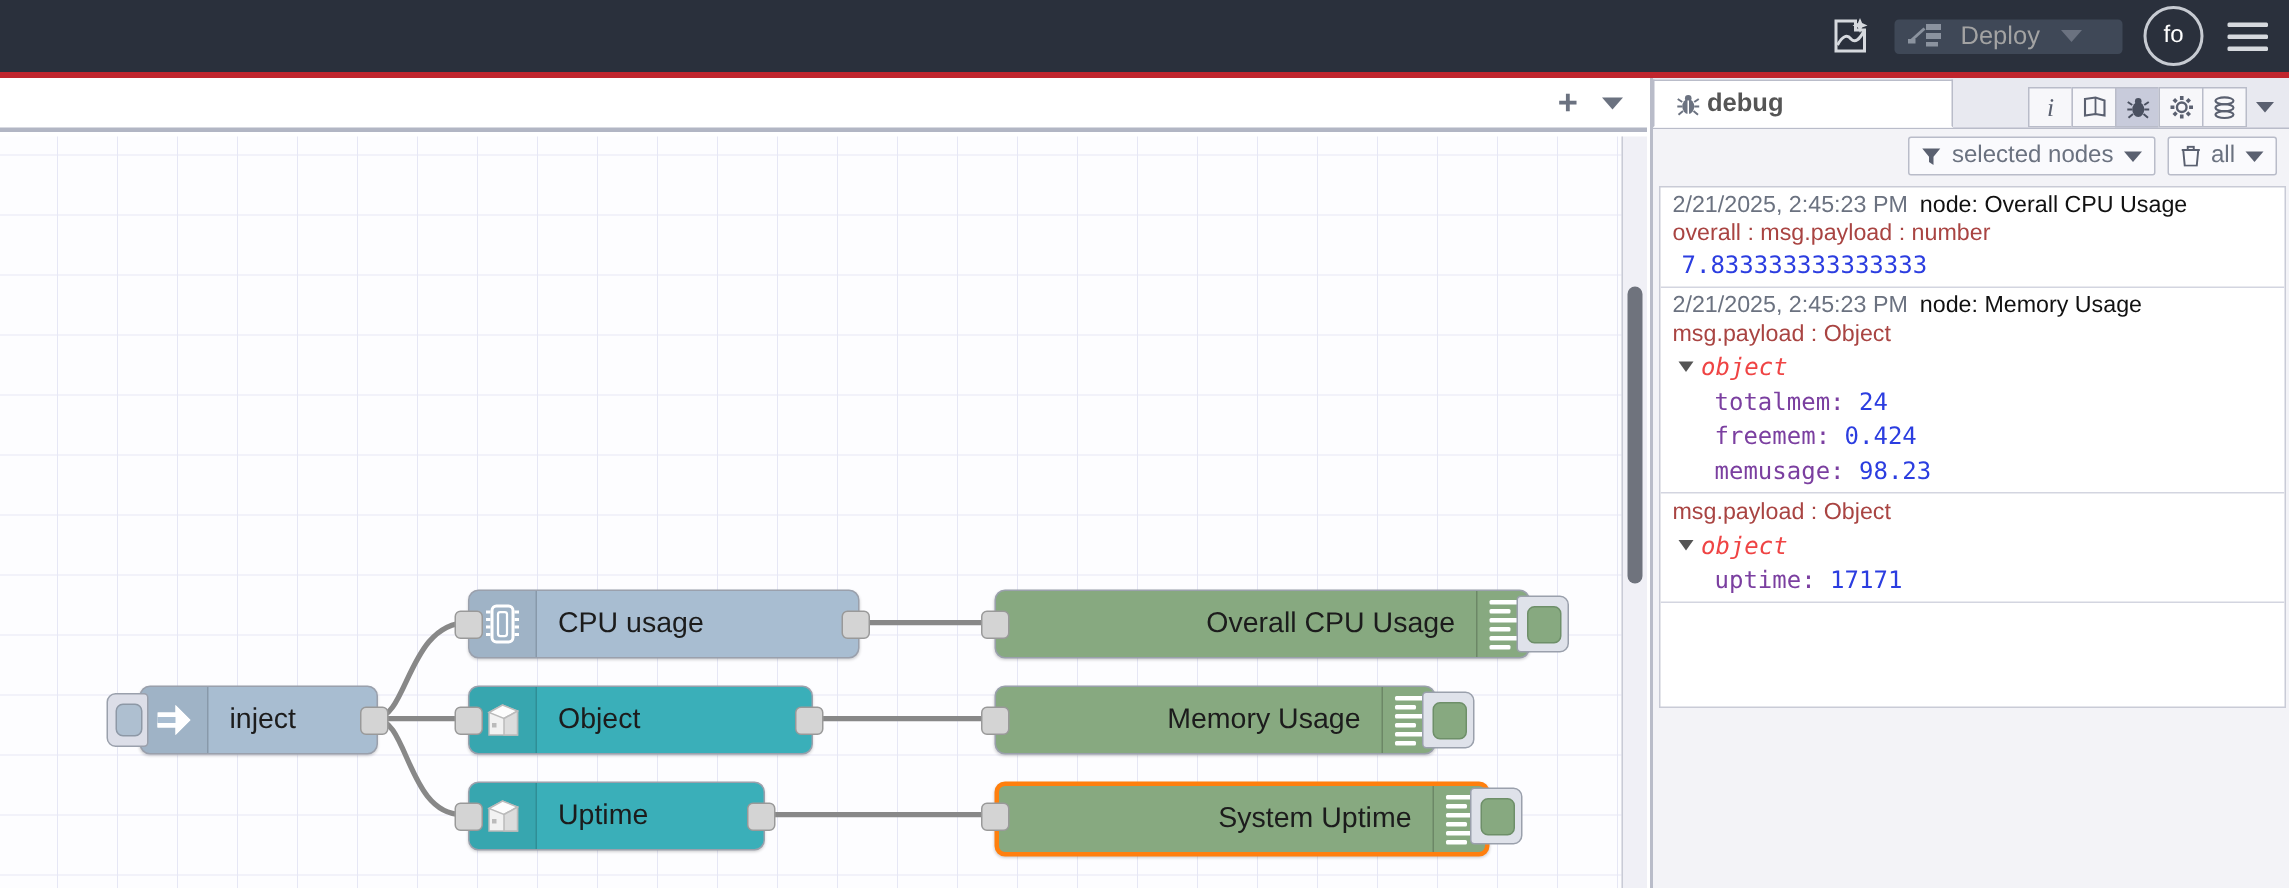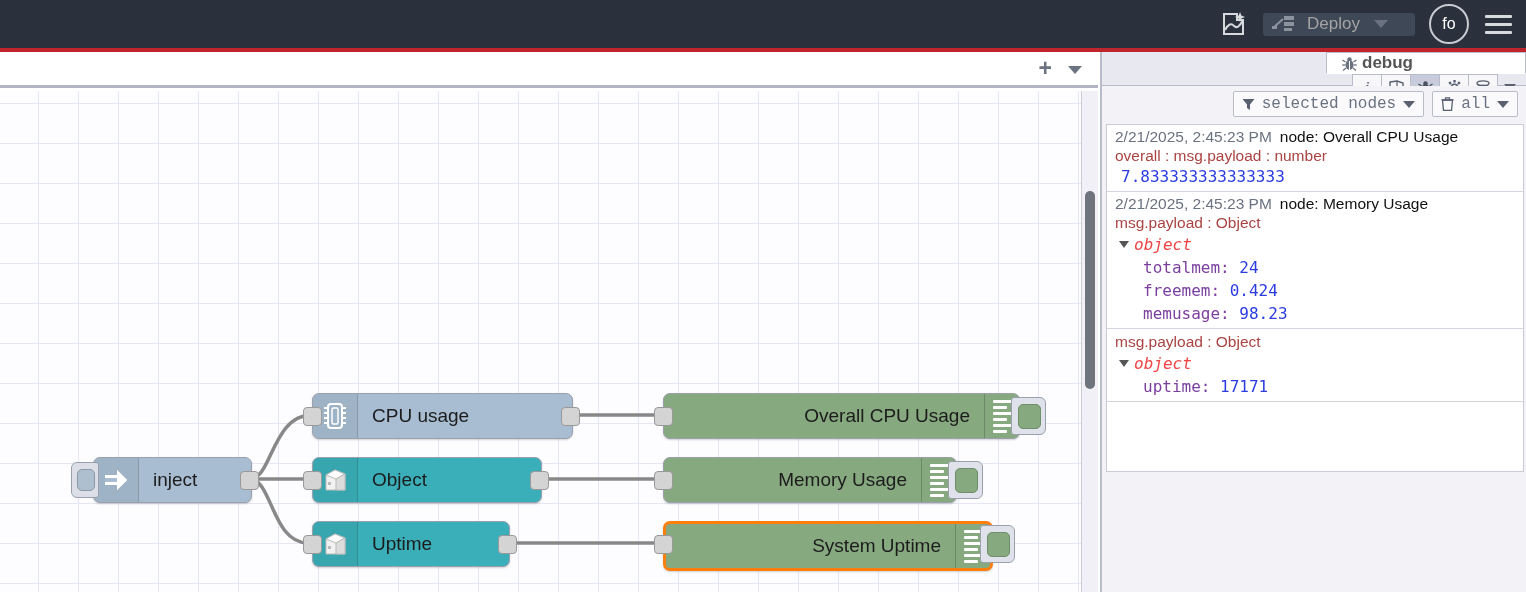--- a/index.html
+++ b/index.html
@@ -140,21 +140,21 @@
   svg.wire { position: absolute; left: 0; top: 0; pointer-events: none; }
 
   
   .sidebar {
     position: absolute; left: 1100px; top: 52px; width: 426px; height: 540px;
     background: #f3f3f7; border-left: 2px solid #b9bcc9; box-sizing: border-box;
   }
   .sb-tabrow {
     position: absolute; left: 0; top: 0; width: 424px; height: 34px;
     display: flex; align-items: flex-end; background: #e8e9f0;
-    border-bottom: 1px solid #b9bcc9; box-sizing: border-box; flex-direction: column;
+    border-bottom: 1px solid #b9bcc9; box-sizing: border-box;
   }
   .sb-tab {
     height: 32px; min-width: 200px; background: #fff;
     border: 1px solid #b9bcc9; border-bottom: 1px solid #fff;
     display: flex; align-items: center; gap: 4px; padding: 0 14px;
     font-size: 17px; font-weight: bold; color: #555; box-sizing: border-box; cursor: pointer;
   }
   .sb-tools { display: flex; align-items: center; margin-left: auto; padding-right: 4px; gap: 0; }
   .sb-tool {
     width: 30px; height: 27px; border: 1px solid #b9bcc9; margin-left: -1px;
@@ -170,21 +170,21 @@
   }
 
   .sb-filterrow {
     position: absolute; left: 0; top: 34px; width: 424px; height: 36px;
     display: flex; align-items: center; justify-content: flex-end;
     padding-right: 8px; gap: 8px; box-sizing: border-box; background: #f3f3f7;
   }
   .filter-btn {
     height: 26px; border: 1px solid #b9bcc9; background: #fafafd; border-radius: 2px;
     display: flex; align-items: center; gap: 7px; padding: 0 8px;
-    font-size: 16px; color: #6b7280; cursor: pointer; box-sizing: border-box; font-family: Liberation Mono, monospace;
+    font-size: 16px; color: #6b7280; cursor: pointer; box-sizing: border-box;
   }
 
   .sb-messages {
     position: absolute; left: 4px; top: 72px; width: 418px; height: 348px;
     background: #fff; border: 1px solid #c9cbd6; box-sizing: border-box; overflow: hidden;
   }
   .msg { border-bottom: 1px solid #d3d5e0; padding: 3px 0 5px 8px; }
   .msg-head { font-size: 15.5px; white-space: nowrap; }
   .msg-time { color: #6b7280; }
   .msg-node { color: #111; margin-left: 8px; }

